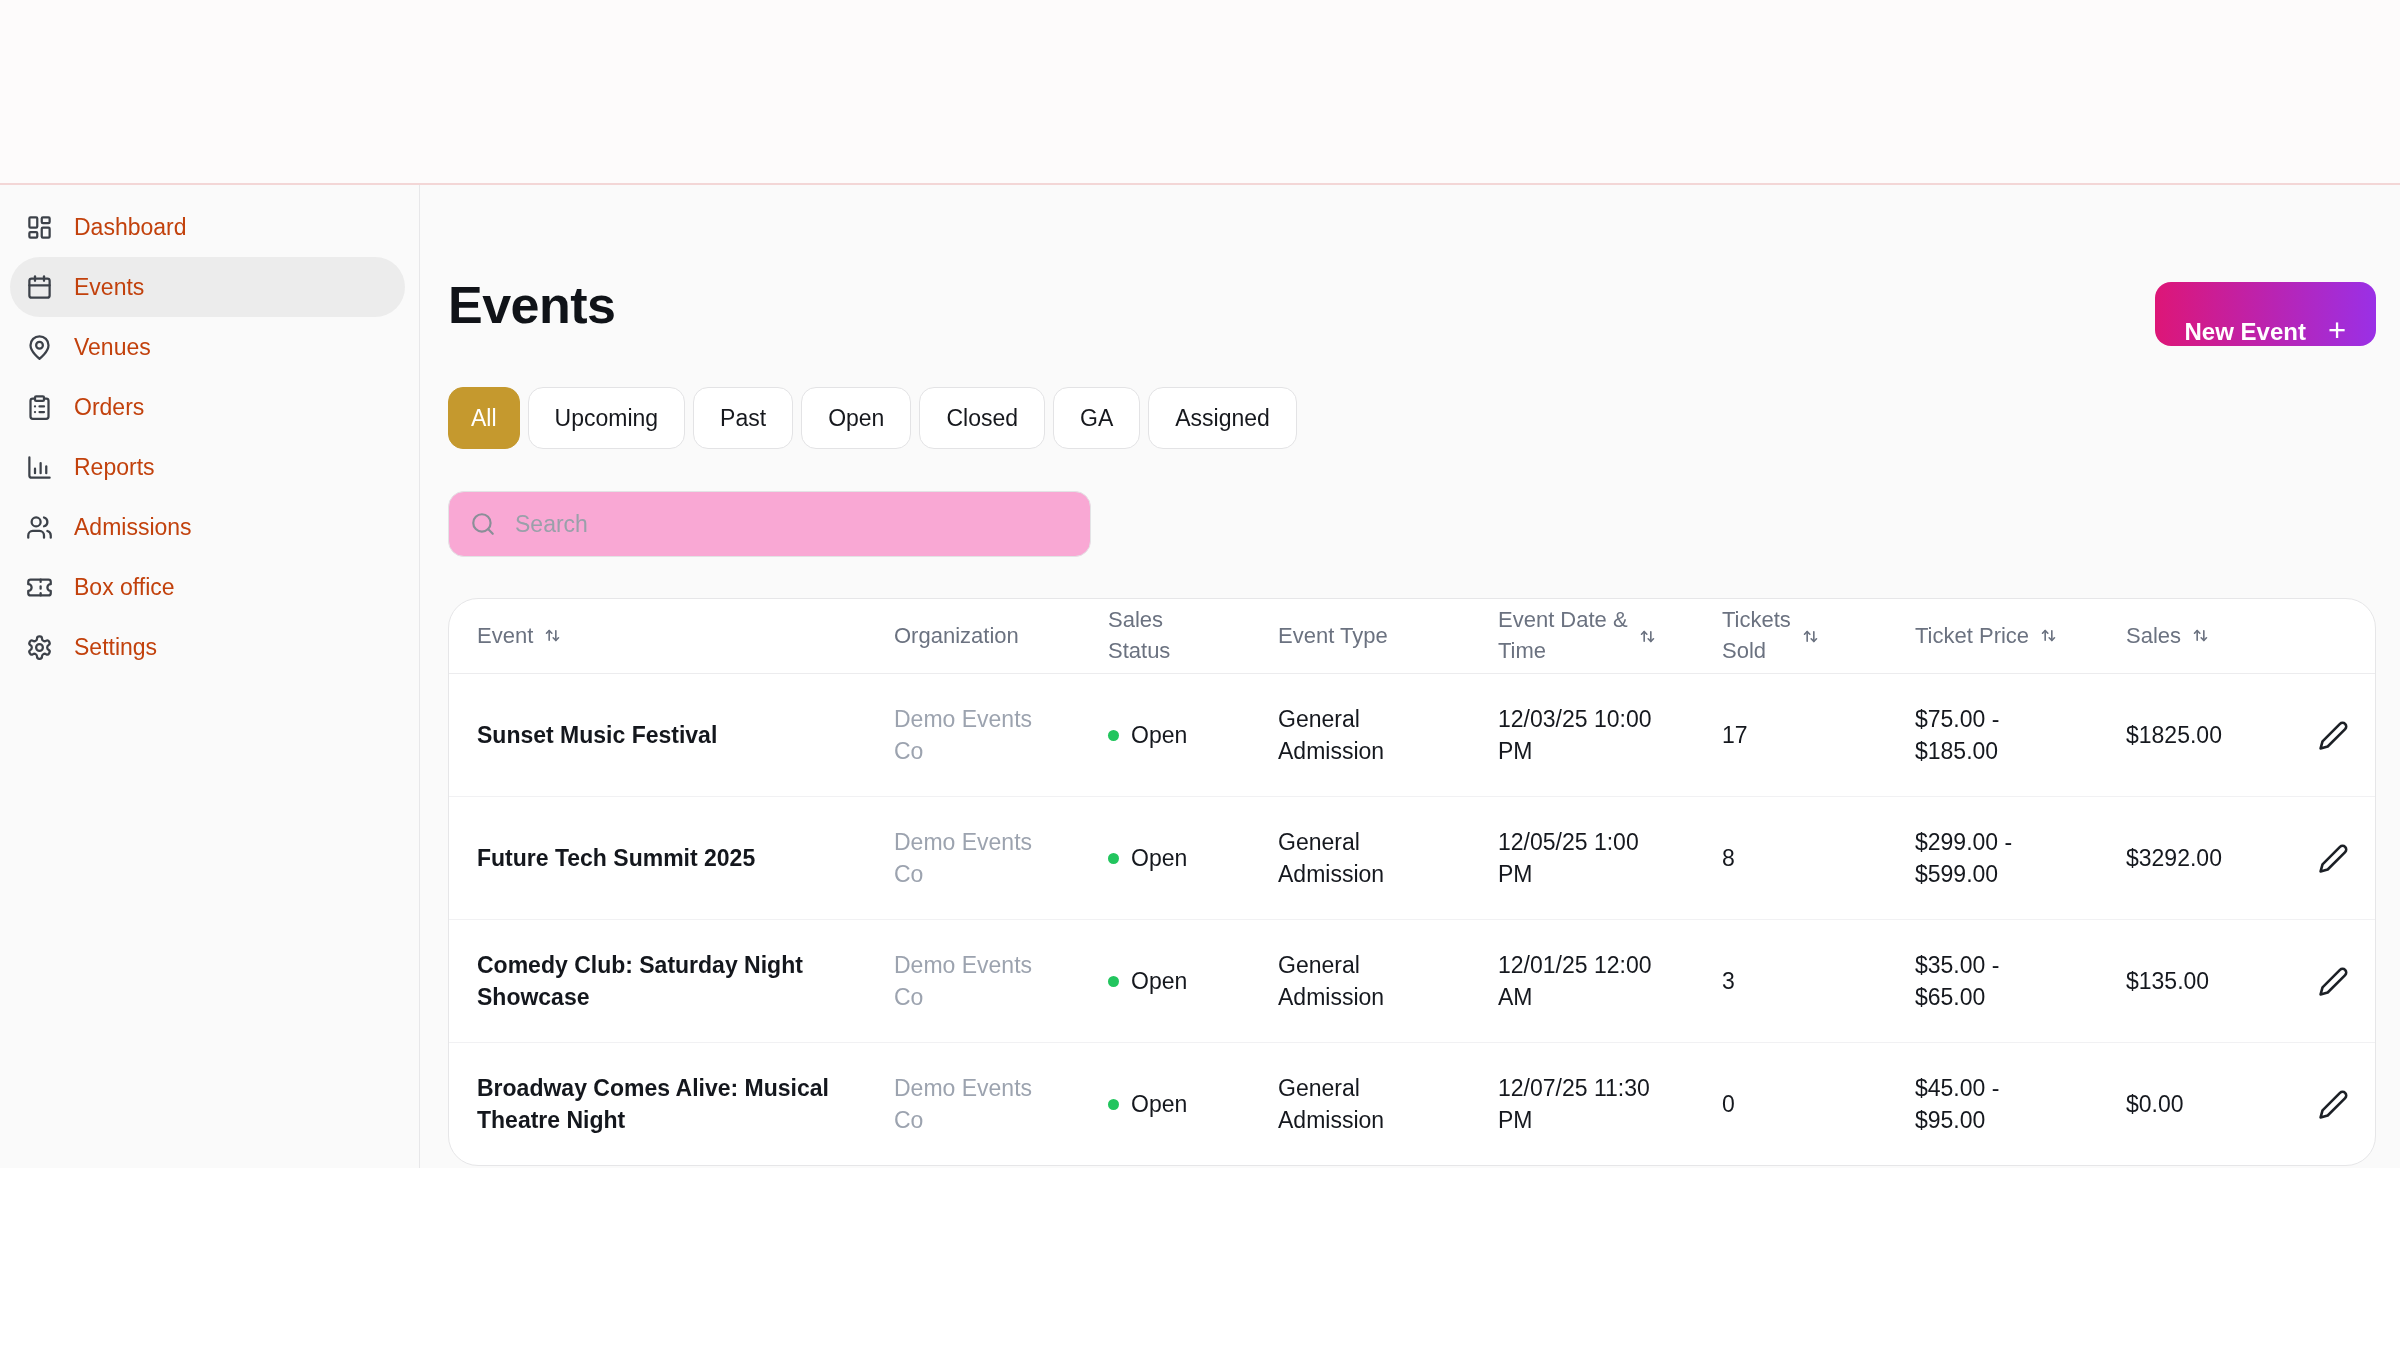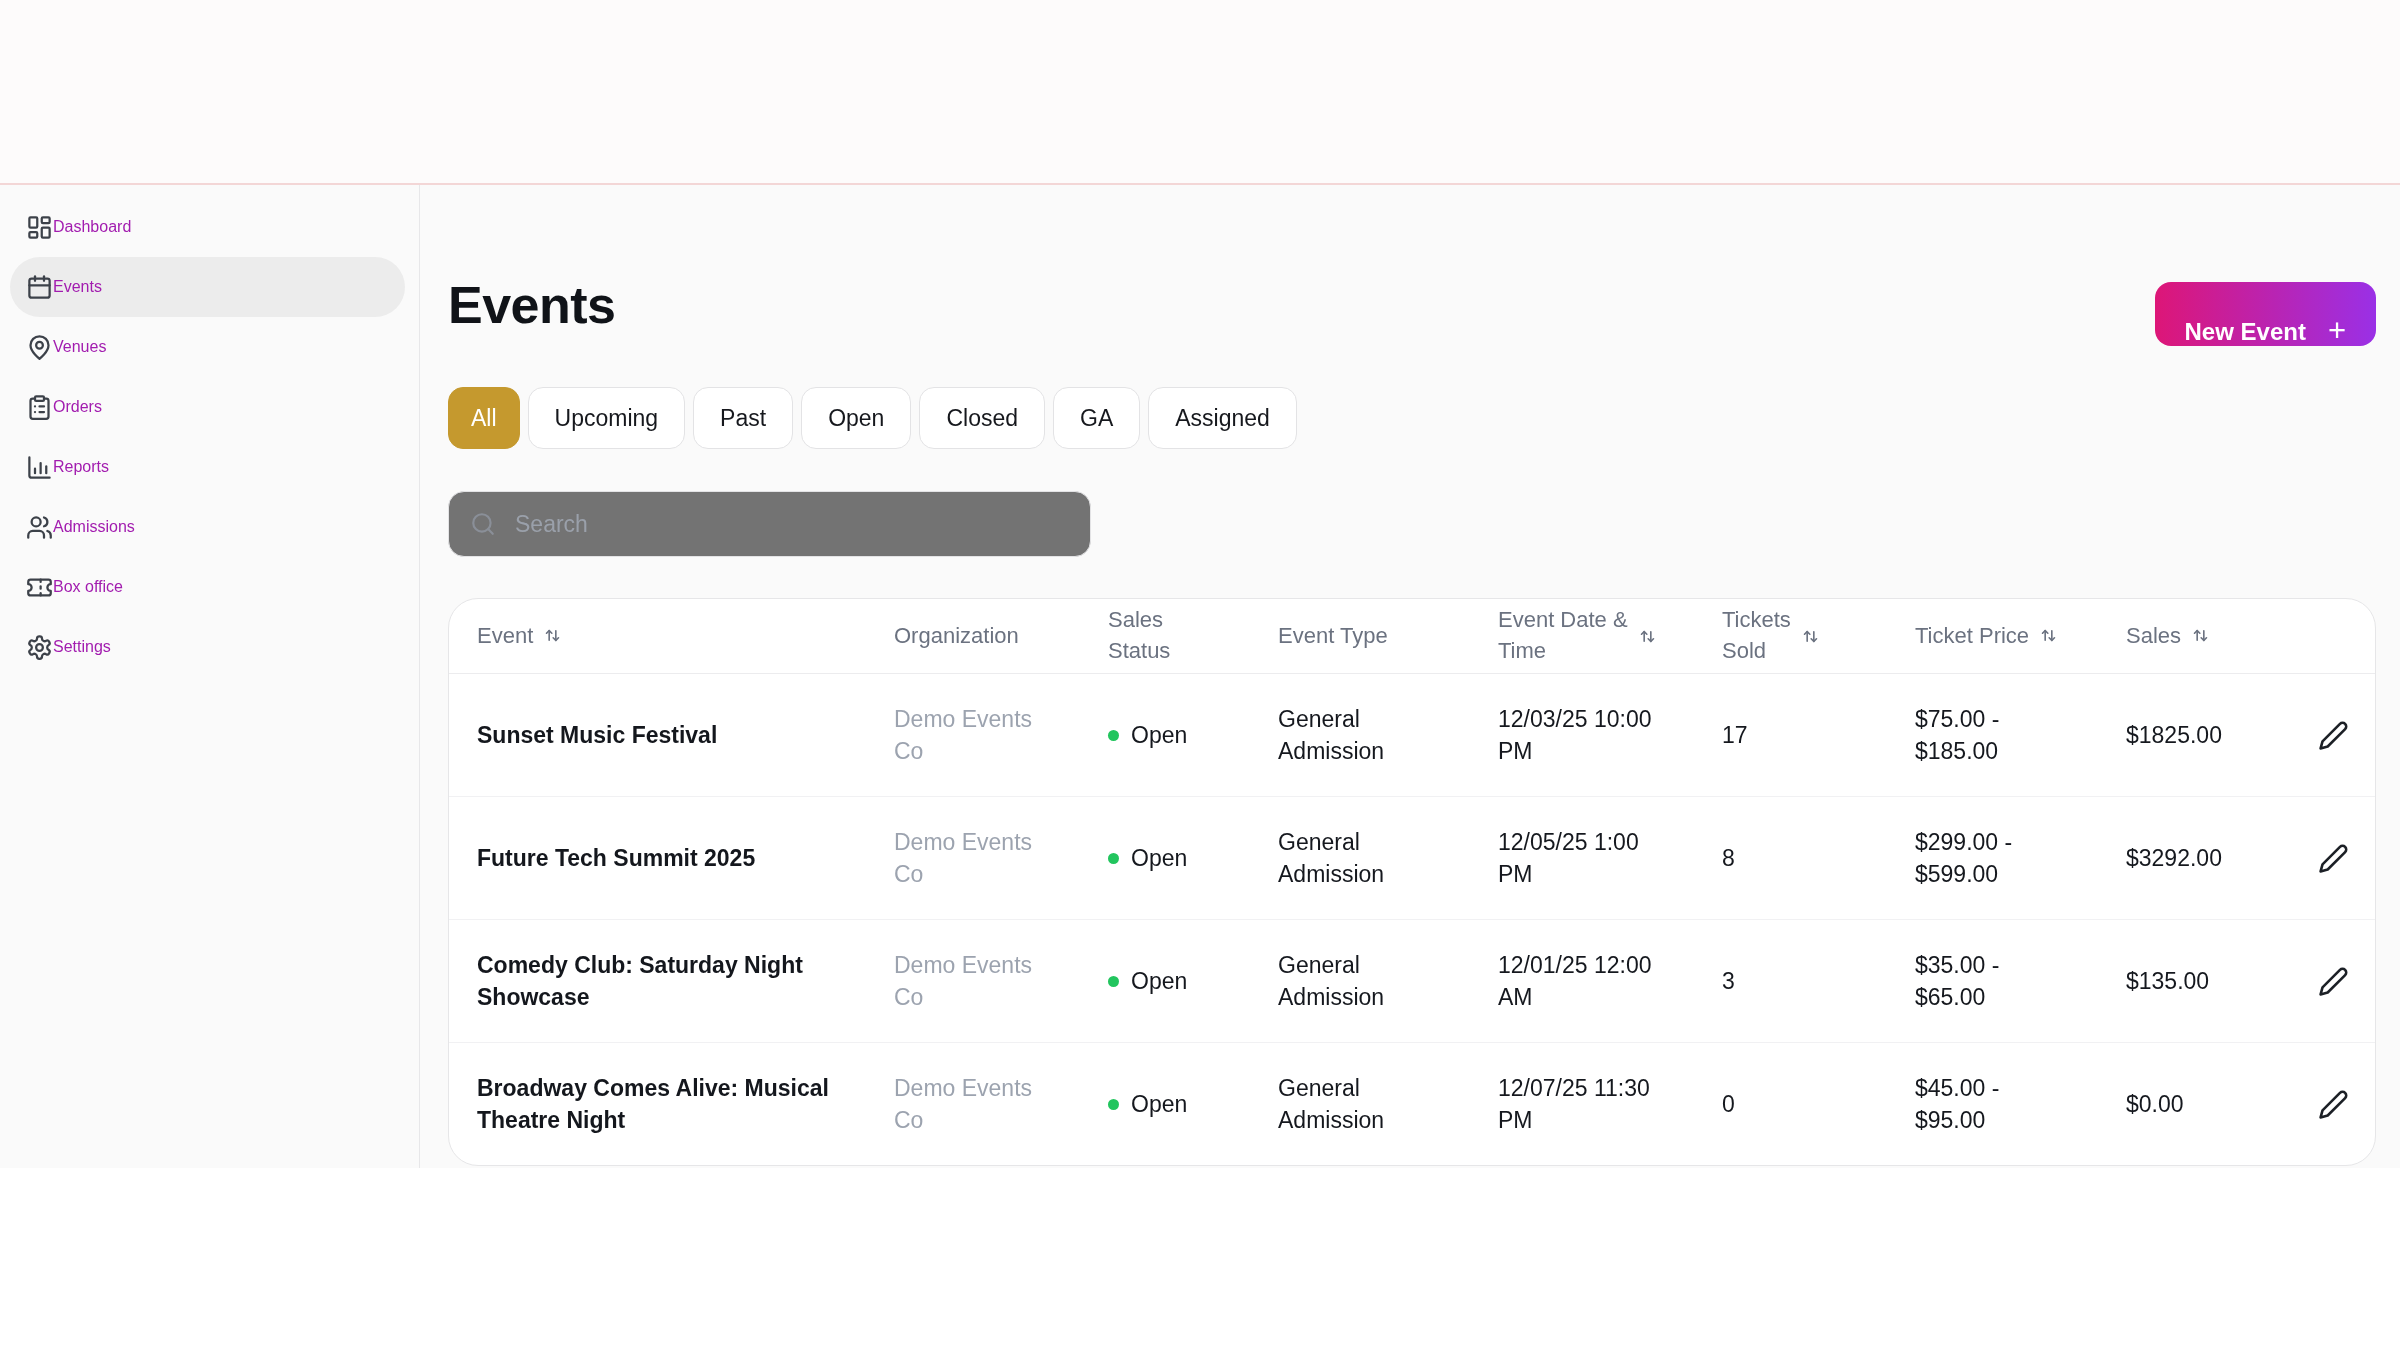--- a/index.html
+++ b/index.html
@@ -3,36 +3,36 @@
 <meta charset="utf-8">
 <style>
   html,body{margin:0;padding:0;background:#fff;}
   .screen{position:relative;width:2400px;height:1350px;background:#fdfbfb;font-family:"Liberation Sans",sans-serif;overflow:hidden;}
   .topline{position:absolute;top:183px;left:0;width:2400px;height:2px;background:var(--pink-line,#f3d6d6);}
   .app{position:absolute;top:185px;left:0;width:2400px;height:983px;display:flex;background:#fafafa;}
   .below{position:absolute;top:1168px;left:0;width:2400px;height:182px;background:#ffffff;}
 
   
   .sidebar{width:420px;flex-shrink:0;border-right:1px solid #e7e7e9;box-sizing:border-box;padding-top:12px;background:#fafafa;}
-  .nav-item{display:flex;align-items:center;height:60px;margin:0 14px 0 10px;padding-left:16px;border-radius:30px;font-size:16px;color:#a21caf;cursor:pointer;box-sizing:border-box;}
+  .nav-item{display:flex;align-items:center;gap:21px;height:60px;margin:0 14px 0 10px;padding-left:16px;border-radius:30px;font-size:23px;color:#c2410c;cursor:pointer;box-sizing:border-box;}
   .nav-item.active{background:#ececec;font-weight:500;}
   .nav-ic{display:flex;align-items:center;}
   .nav-ic svg{width:27px;height:27px;stroke:#3c4149;fill:none;stroke-width:2;stroke-linecap:round;stroke-linejoin:round;}
 
   
   .main{flex:1;position:relative;}
   .page-title{position:absolute;left:28px;top:92px;font-size:52px;line-height:56px;font-weight:800;color:#101318;letter-spacing:-0.5px;}
   .new-event-btn{position:absolute;right:24px;top:97px;height:64px;display:flex;align-items:flex-end;gap:22px;padding:0 30px;border:none;border-radius:16px;background:linear-gradient(90deg,var(--gradient-start,#dd1677),var(--gradient-end,#9a30e6));color:#fff;font-size:24px;font-weight:600;font-family:inherit;cursor:pointer;}
   .new-event-btn .plus{font-size:31px;font-weight:400;line-height:1;}
 
   .chips{position:absolute;left:28px;top:202px;display:flex;gap:8px;}
   .chip{height:62px;display:flex;align-items:center;padding:0 26px;border-radius:15px;background:#fff;border:1px solid #e3e3e5;font-size:23px;color:#16181d;cursor:pointer;box-sizing:border-box;}
   .chip.active{background:var(--gold,#c5992e);border-color:var(--gold,#c5992e);color:#fff;font-weight:500;padding:0 22px;}
 
-  .search-box{position:absolute;left:28px;top:306px;width:643px;height:66px;border:1px solid #e3e3e5;border-radius:16px;background:#737373;display:flex;align-items:center;gap:17px;padding:0 21px;box-sizing:border-box;}
+  .search-box{position:absolute;left:28px;top:306px;width:643px;height:66px;border:1px solid #e3e3e5;border-radius:16px;background:#f9a8d4;display:flex;align-items:center;gap:17px;padding:0 21px;box-sizing:border-box;}
   .search-box svg{width:26px;height:26px;stroke:#8a8f98;fill:none;stroke-width:2;stroke-linecap:round;stroke-linejoin:round;flex-shrink:0;}
   .search-box input{flex:1;border:none;outline:none;background:transparent;font-family:inherit;font-size:23px;color:#16181d;}
   .search-box input::placeholder{color:#9aa0aa;}
 
   
   .table-card{position:absolute;left:28px;top:413px;width:1928px;border:1px solid #e6e6e8;border-radius:30px;background:#fff;box-sizing:border-box;overflow:hidden;}
   .trow{display:grid;grid-template-columns:445px 214px 170px 220px 224px 193px 211px 165px 1fr;align-items:center;}
   .thead{height:74px;border-bottom:1px solid #ececee;}
   .tbody-row{height:122px;border-bottom:1px solid #f1f1f3;cursor:pointer;}
   .tbody-row:last-child{border-bottom:none;}

